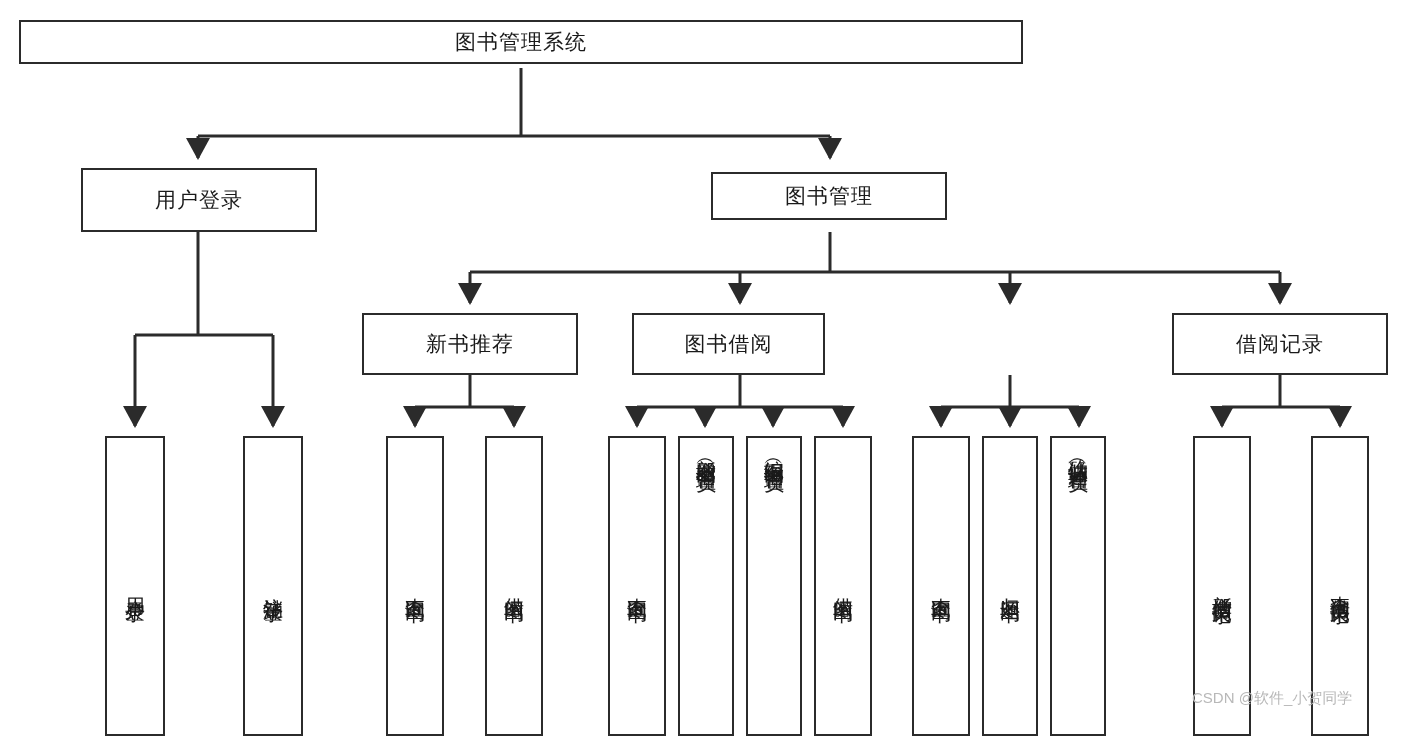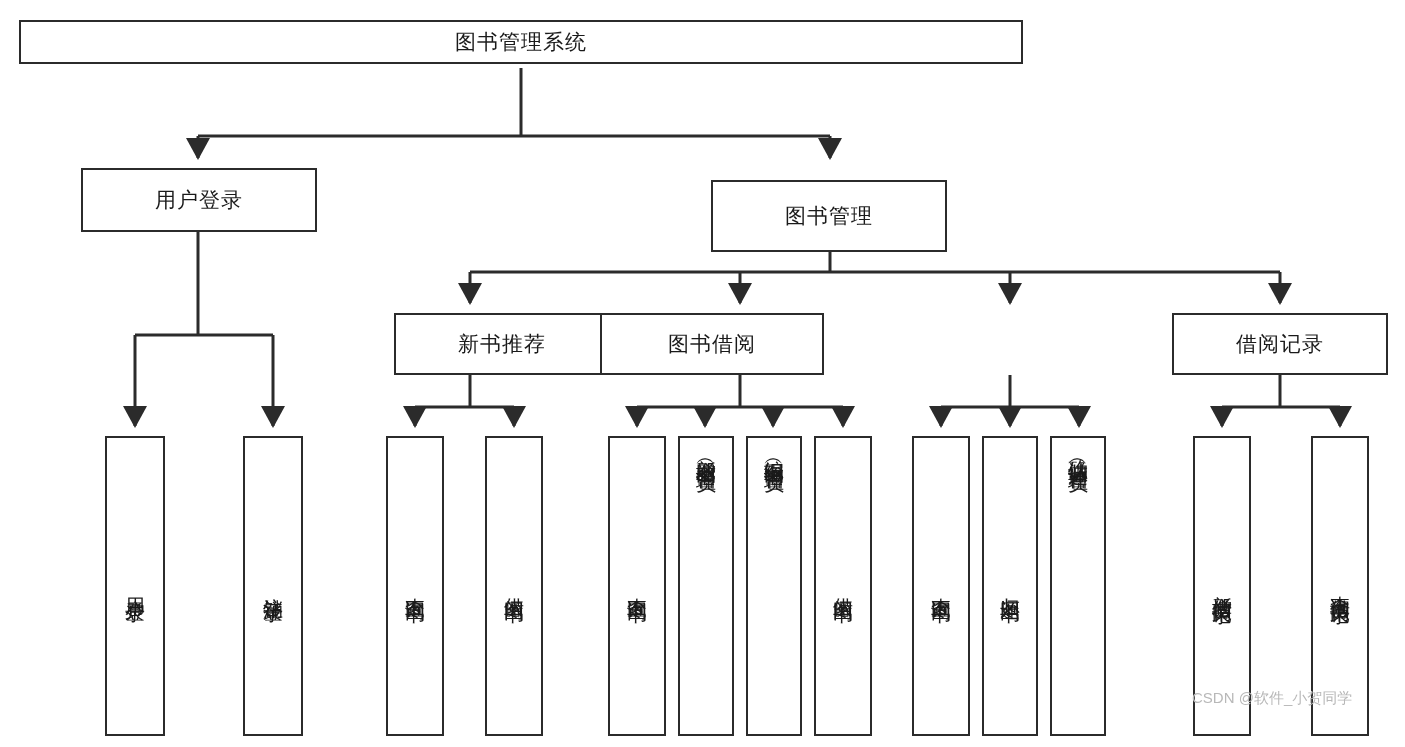--- a/index.html
+++ b/index.html
@@ -130,28 +130,28 @@
     </g>
   </svg>
 
   <div class="node horiz" style="left:19px; top:20px; width:1004px; height:44px;">
     <span class="label">图书管理系统</span>
   </div>
 
   <div class="node horiz" style="left:81px; top:168px; width:236px; height:64px;">
     <span class="label">用户登录</span>
   </div>
-  <div class="node horiz" style="left:711px; top:180px; width:236px; height:72px;">
+  <div class="node horiz" style="left:711px; top:172px; width:236px; height:48px;">
     <span class="label">图书管理</span>
   </div>
 
-  <div class="node horiz" style="left:362px; top:313px; width:216px; height:62px;margin-left:32px;">
+  <div class="node horiz" style="left:362px; top:313px; width:216px; height:62px;">
     <span class="label">新书推荐</span>
   </div>
-  <div class="node horiz" style="left:600px; top:313px; width:224px; height:62px;">
+  <div class="node horiz" style="left:632px; top:313px; width:193px; height:62px;">
     <span class="label">图书借阅</span>
   </div>
   <div class="node horiz" style="left:1172px; top:313px; width:216px; height:62px;">
     <span class="label">借阅记录</span>
   </div>
 
   <div class="node vert center" style="left:105px; top:436px; width:60px; height:300px;">
     <span class="label">用户登录</span>
   </div>
   <div class="node vert center" style="left:243px; top:436px; width:60px; height:300px;">

